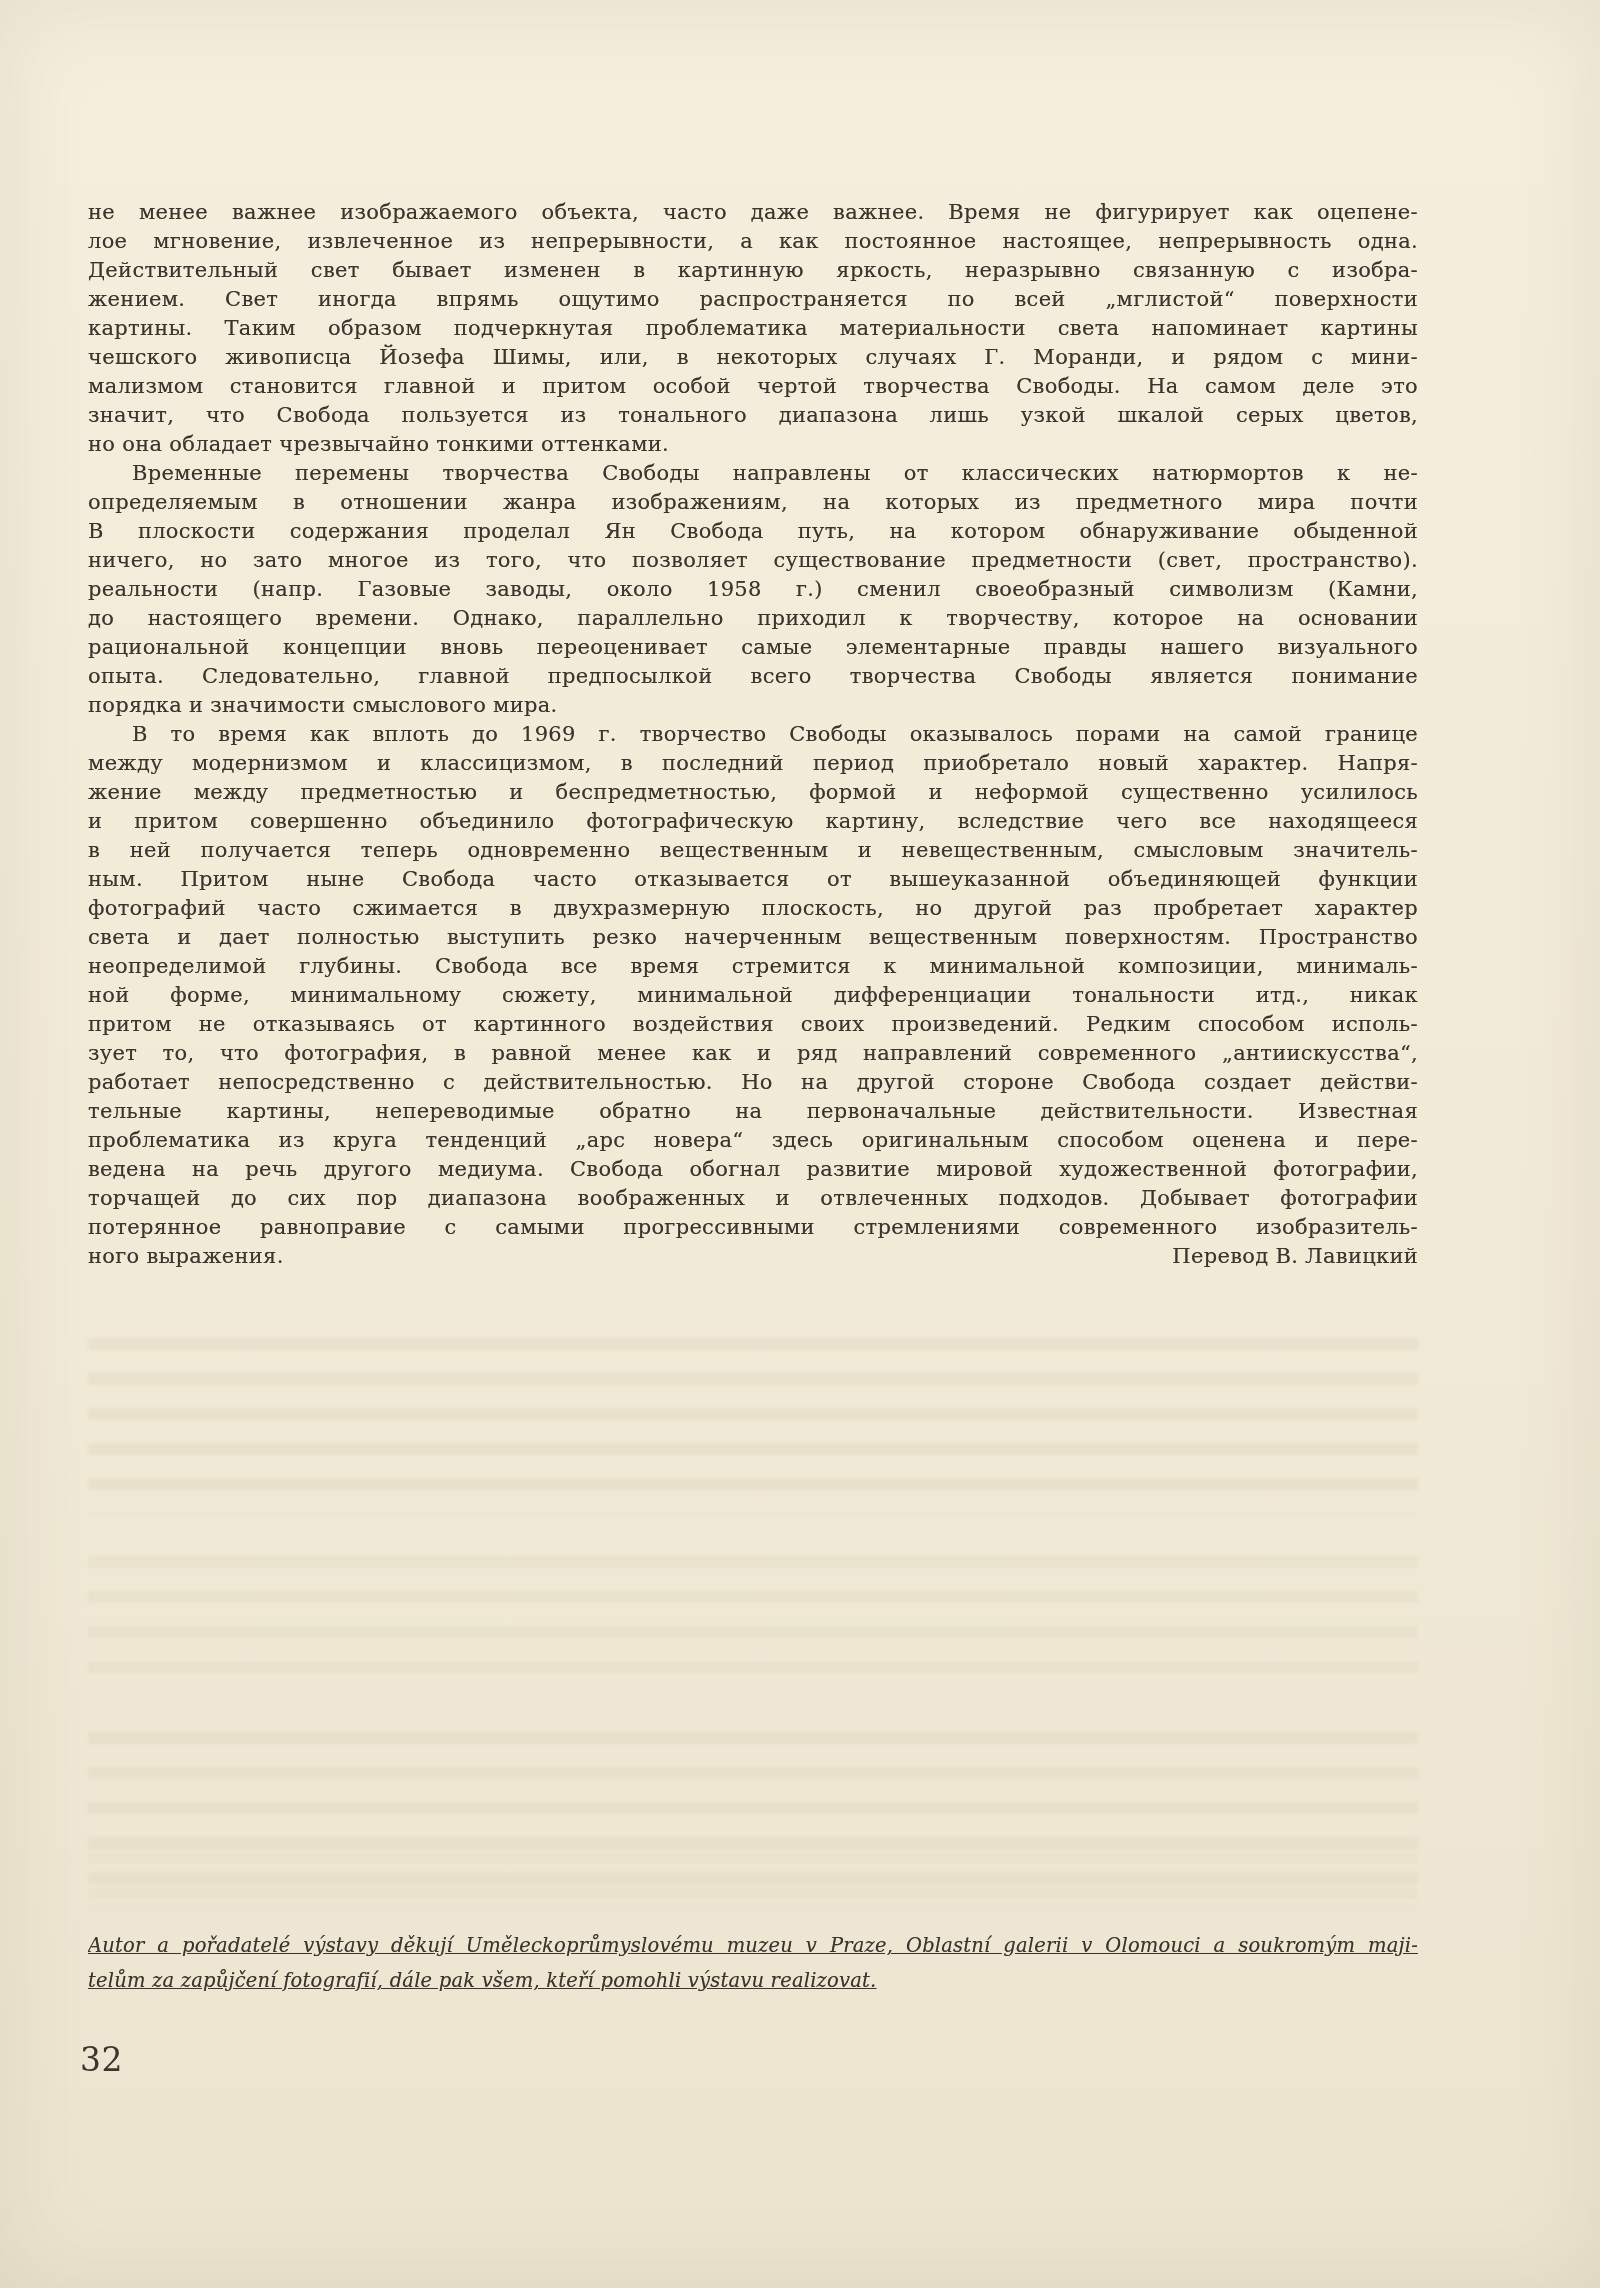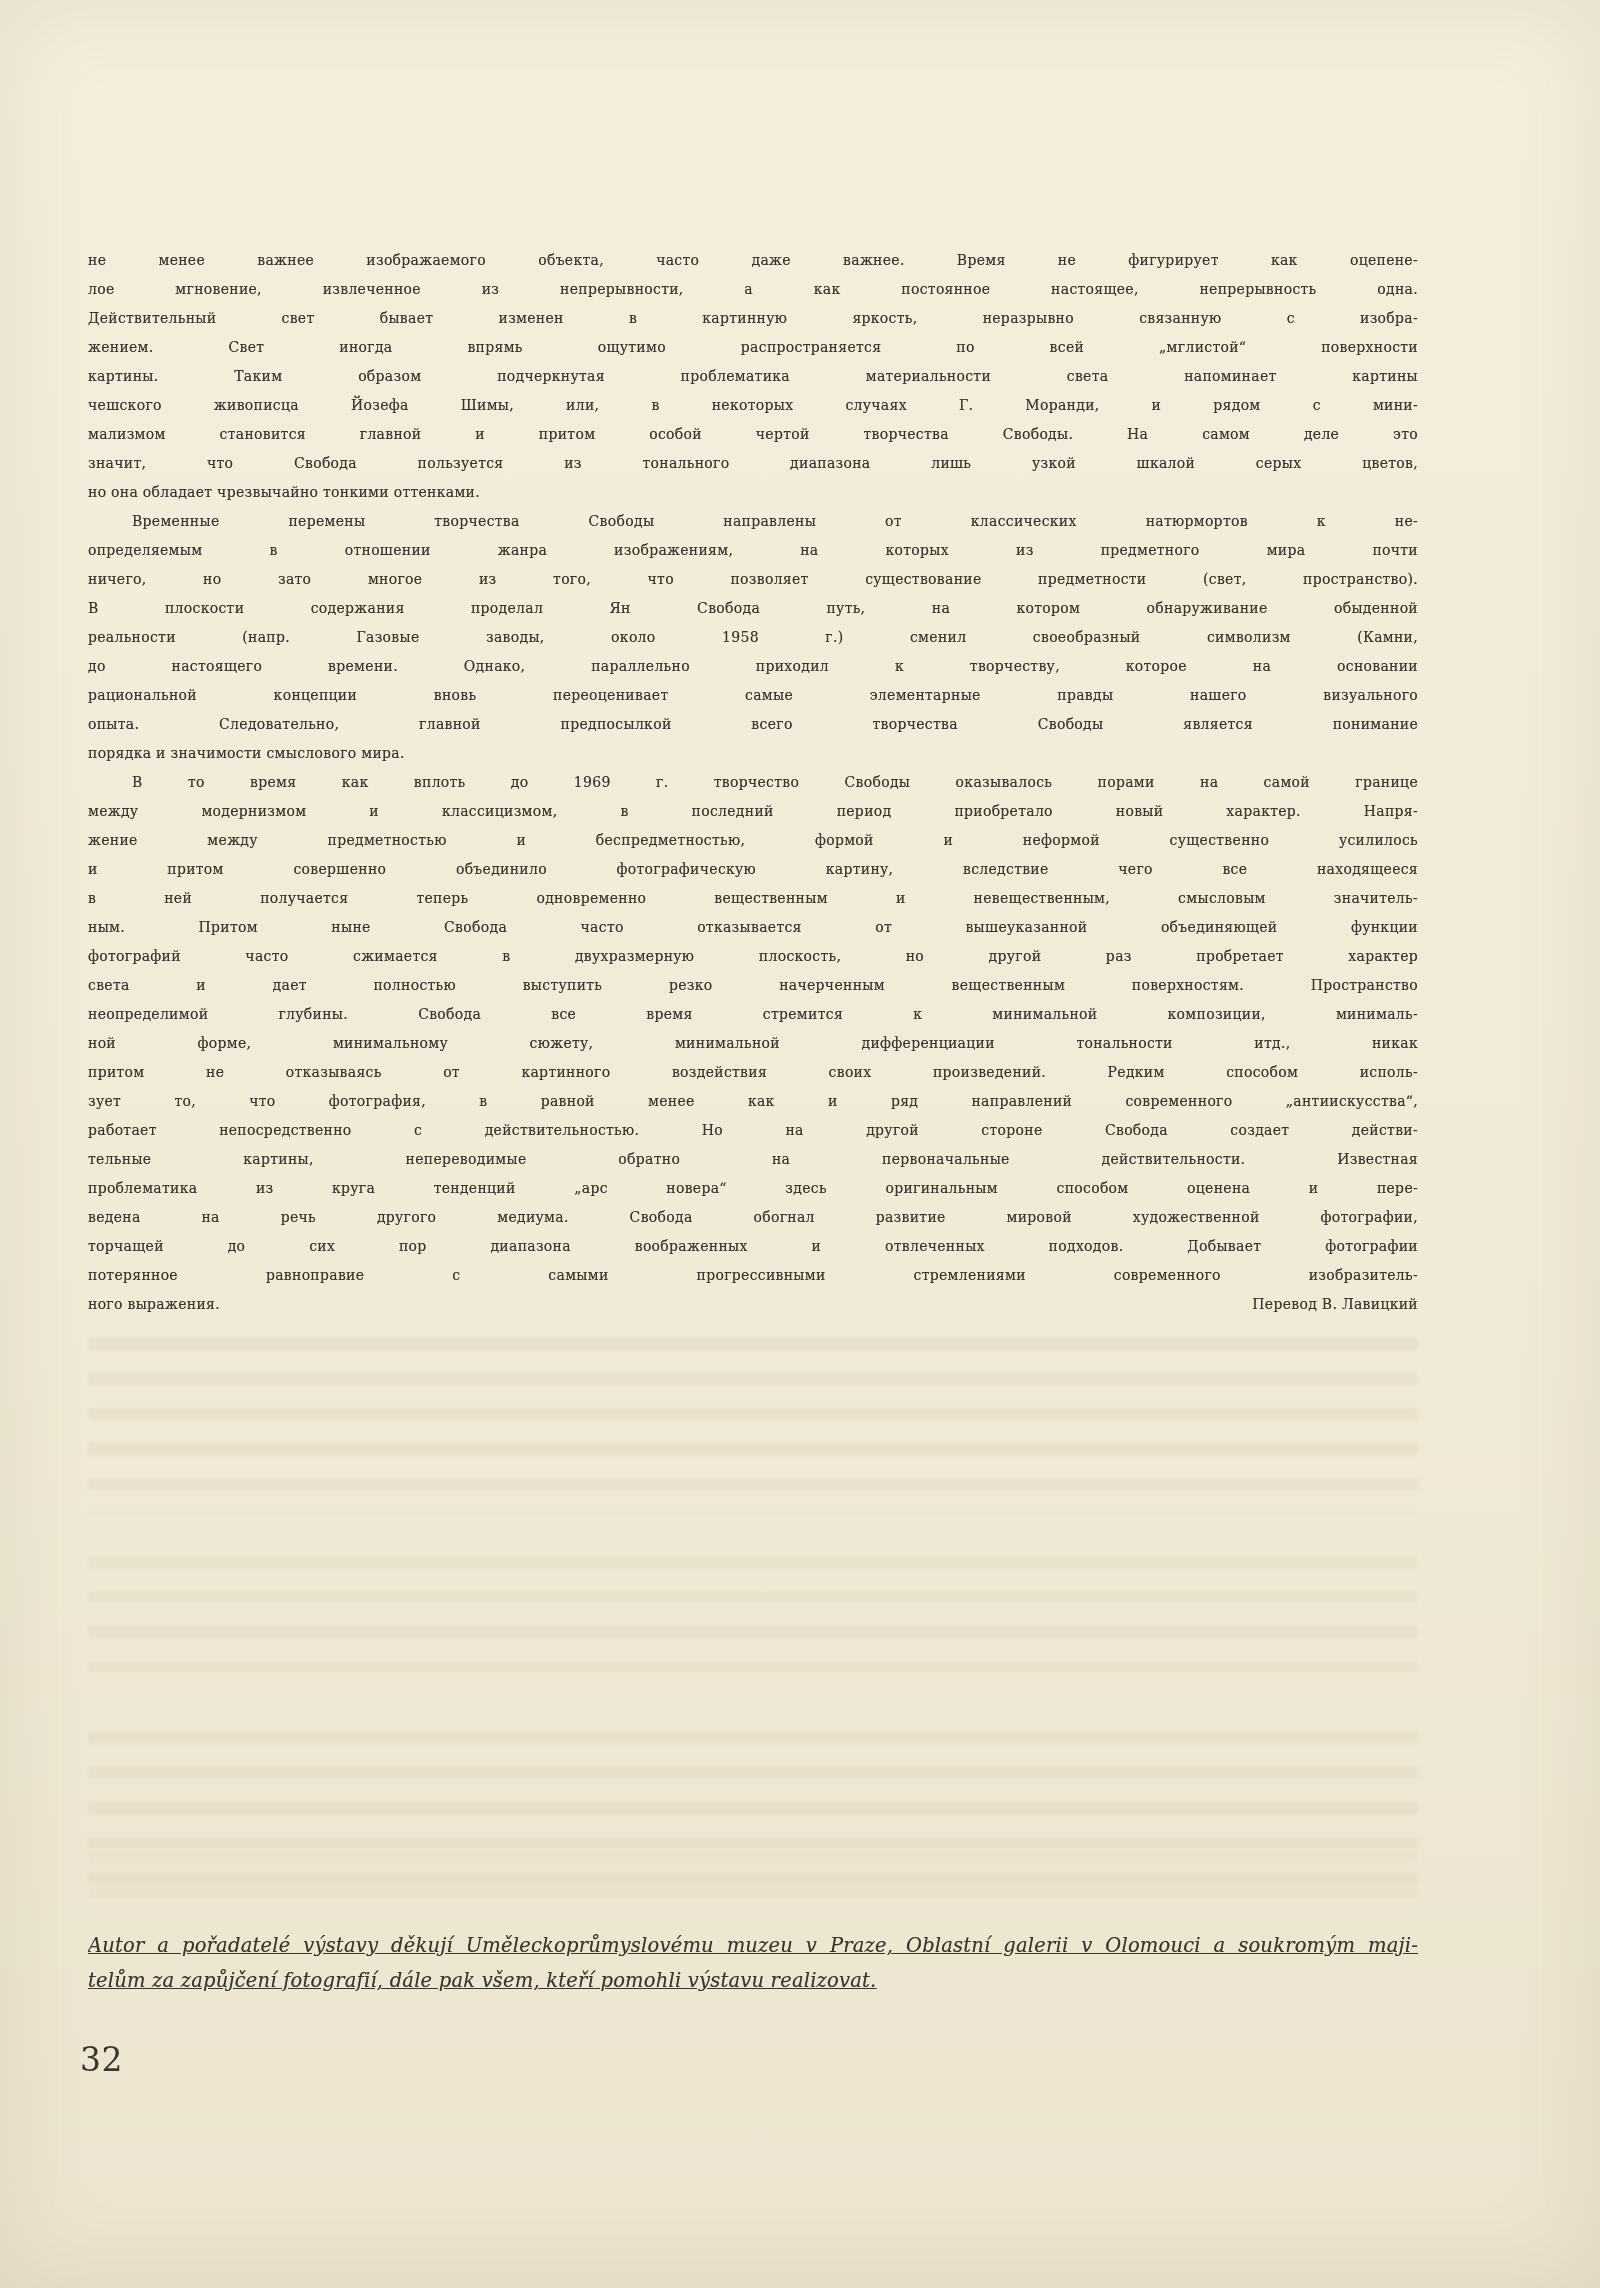--- a/index.html
+++ b/index.html
@@ -9,25 +9,24 @@
     margin:0 auto;
     background:linear-gradient(180deg,#f4eedc 0%,#f1ead7 55%,#ece4cf 100%);
     box-shadow:inset 0 0 90px rgba(120,105,70,.12);
     overflow:hidden;
     font-family:"DejaVu Serif","Liberation Serif",serif;
     color:#3a362e;
   }
   
   .content{
     position:absolute;left:88px;top:198px;width:1330px;
-    font-size:14px;line-height:29px;
+    font-size:21px;line-height:29px;
     letter-spacing:.3px;
     text-shadow:0 0 .5px rgba(58,54,46,.55);
     z-index:2;
-    margin-top:48px;
   }
   .tline{
     text-align:justify;
     text-align-last:justify;
     -moz-text-align-last:justify;
     height:29px;overflow:hidden;white-space:nowrap;
   }
   .tline.endline{text-align-last:left;}
   .para.indent .tline:first-child{text-indent:44px;}
   .flexline{
@@ -85,22 +84,22 @@
         <div class="tline">жением. Свет иногда впрямь ощутимо распространяется по всей „мглистой“ поверхности</div>
         <div class="tline">картины. Таким образом подчеркнутая проблематика материальности света напоминает картины</div>
         <div class="tline">чешского живописца Йозефа Шимы, или, в некоторых случаях Г. Моранди, и рядом с мини-</div>
         <div class="tline">мализмом становится главной и притом особой чертой творчества Свободы. На самом деле это</div>
         <div class="tline">значит, что Свобода пользуется из тонального диапазона лишь узкой шкалой серых цветов,</div>
         <div class="tline endline">но она обладает чрезвычайно тонкими оттенками.</div>
       </div>
     <div class="para indent">
         <div class="tline">Временные перемены творчества Свободы направлены от классических натюрмортов к не-</div>
         <div class="tline">определяемым в отношении жанра изображениям, на которых из предметного мира почти</div>
+        <div class="tline">В плоскости содержания проделал Ян Свобода путь, на котором обнаруживание обыденной</div>
         <div class="tline">ничего, но зато многое из того, что позволяет существование предметности (свет, пространство).</div>
-        <div class="tline">В плоскости содержания проделал Ян Свобода путь, на котором обнаруживание обыденной</div>
         <div class="tline">реальности (напр. Газовые заводы, около 1958 г.) сменил своеобразный символизм (Камни,</div>
         <div class="tline">до настоящего времени. Однако, параллельно приходил к творчеству, которое на основании</div>
         <div class="tline">рациональной концепции вновь переоценивает самые элементарные правды нашего визуального</div>
         <div class="tline">опыта. Следовательно, главной предпосылкой всего творчества Свободы является понимание</div>
         <div class="tline endline">порядка и значимости смыслового мира.</div>
       </div>
     <div class="para indent">
         <div class="tline">В то время как вплоть до 1969 г. творчество Свободы оказывалось порами на самой границе</div>
         <div class="tline">между модернизмом и классицизмом, в последний период приобретало новый характер. Напря-</div>
         <div class="tline">жение между предметностью и беспредметностью, формой и неформой существенно усилилось</div>

